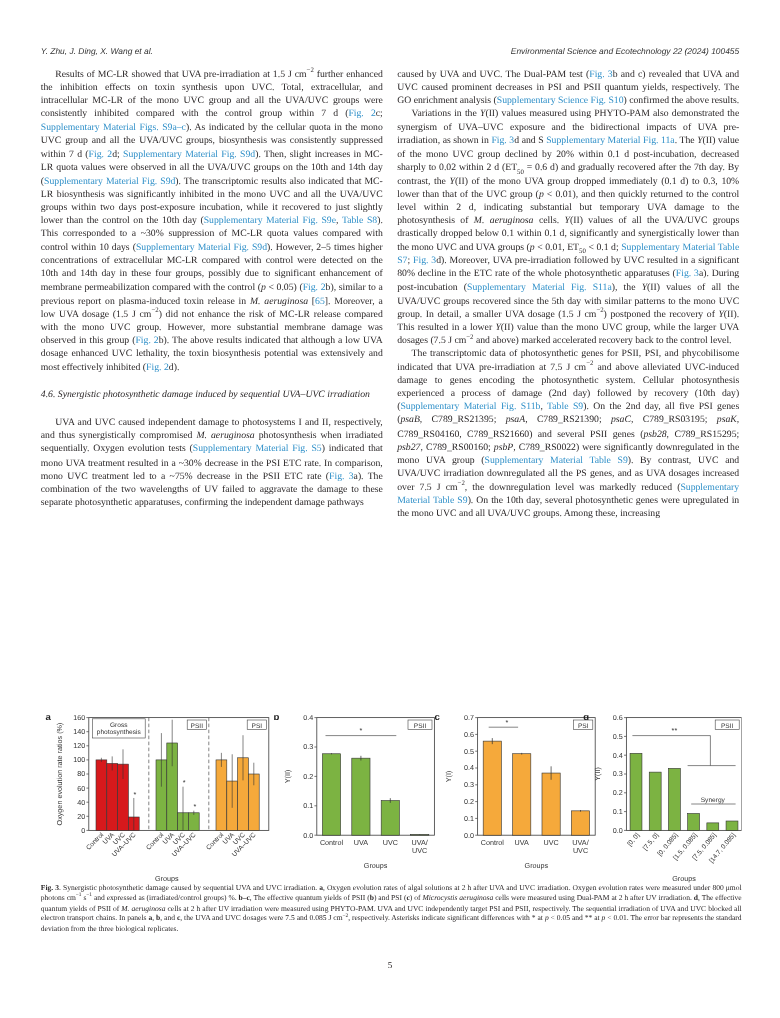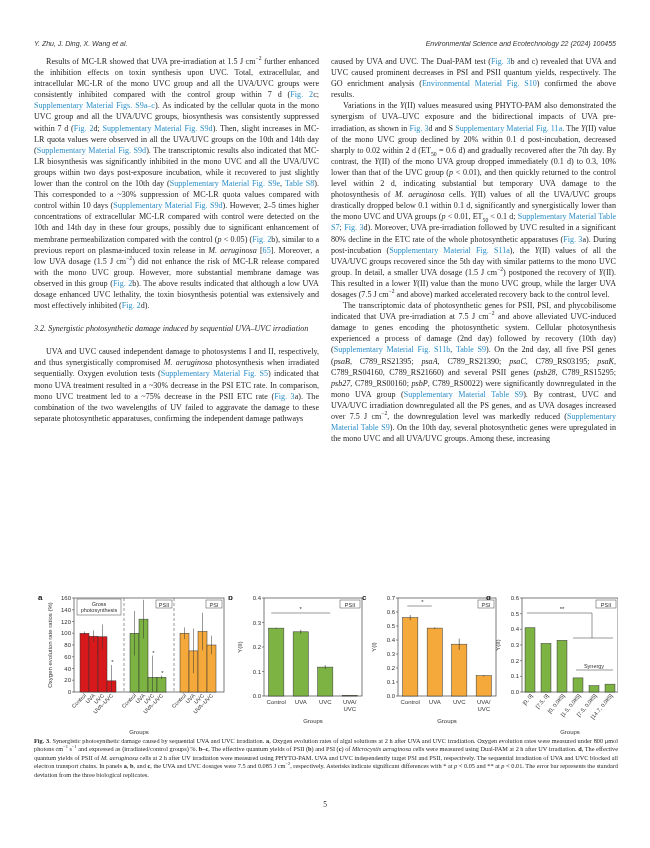--- a/index.html
+++ b/index.html
@@ -18,26 +18,26 @@
   svg text{font-family:"Liberation Sans",sans-serif;}
 </style>
 </head>
 <body>
 
 <div class="hdr l">Y. Zhu, J. Ding, X. Wang et al.</div>
 <div class="hdr r">Environmental Science and Ecotechnology 22 (2024) 100455</div>
 
 <div class="col l">
   <p>Results of MC-LR showed that UVA pre-irradiation at 1.5 J cm<sup style="font-size: 70%; line-height: 0;">−2</sup> further enhanced the inhibition effects on toxin synthesis upon UVC. Total, extracellular, and intracellular MC-LR of the mono UVC group and all the UVA/UVC groups were consistently inhibited compared with the control group within 7 d (<span class="lnk">Fig. 2</span>c; <span class="lnk">Supplementary Material Figs. S9a–c</span>). As indicated by the cellular quota in the mono UVC group and all the UVA/UVC groups, biosynthesis was consistently suppressed within 7 d (<span class="lnk">Fig. 2</span>d; <span class="lnk">Supplementary Material Fig. S9d</span>). Then, slight increases in MC-LR quota values were observed in all the UVA/UVC groups on the 10th and 14th day (<span class="lnk">Supplementary Material Fig. S9d</span>). The transcriptomic results also indicated that MC-LR biosynthesis was significantly inhibited in the mono UVC and all the UVA/UVC groups within two days post-exposure incubation, while it recovered to just slightly lower than the control on the 10th day (<span class="lnk">Supplementary Material Fig. S9e</span>, <span class="lnk">Table S8</span>). This corresponded to a ~30% suppression of MC-LR quota values compared with control within 10 days (<span class="lnk">Supplementary Material Fig. S9d</span>). However, 2–5 times higher concentrations of extracellular MC-LR compared with control were detected on the 10th and 14th day in these four groups, possibly due to significant enhancement of membrane permeabilization compared with the control (<i>p</i> &lt; 0.05) (<span class="lnk">Fig. 2</span>b), similar to a previous report on plasma-induced toxin release in <i>M. aeruginosa</i> [<span class="lnk">65</span>]. Moreover, a low UVA dosage (1.5 J cm<sup style="font-size: 70%; line-height: 0;">−2</sup>) did not enhance the risk of MC-LR release compared with the mono UVC group. However, more substantial membrane damage was observed in this group (<span class="lnk">Fig. 2</span>b). The above results indicated that although a low UVA dosage enhanced UVC lethality, the toxin biosynthesis potential was extensively and most effectively inhibited (<span class="lnk">Fig. 2</span>d).</p>
-  <p class="sec">3.2.  Synergistic photosynthetic damage induced by sequential UVA–UVC irradiation</p>
+  <p class="sec">4.6.  Synergistic photosynthetic damage induced by sequential UVA–UVC irradiation</p>
   <p>UVA and UVC caused independent damage to photosystems I and II, respectively, and thus synergistically compromised <i>M. aeruginosa</i> photosynthesis when irradiated sequentially. Oxygen evolution tests (<span class="lnk">Supplementary Material Fig. S5</span>) indicated that mono UVA treatment resulted in a ~30% decrease in the PSI ETC rate. In comparison, mono UVC treatment led to a ~75% decrease in the PSII ETC rate (<span class="lnk">Fig. 3</span>a). The combination of the two wavelengths of UV failed to aggravate the damage to these separate photosynthetic apparatuses, confirming the independent damage pathways</p>
 </div>
 
 <div class="col r">
-  <p class="noind">caused by UVA and UVC. The Dual-PAM test (<span class="lnk">Fig. 3</span>b and c) revealed that UVA and UVC caused prominent decreases in PSI and PSII quantum yields, respectively. The GO enrichment analysis (<span class="lnk">Environmental Material Fig. S10</span>) confirmed the above results.</p>
+  <p class="noind">caused by UVA and UVC. The Dual-PAM test (<span class="lnk">Fig. 3</span>b and c) revealed that UVA and UVC caused prominent decreases in PSI and PSII quantum yields, respectively. The GO enrichment analysis (<span class="lnk">Supplementary Science Fig. S10</span>) confirmed the above results.</p>
   <p>Variations in the <i>Y</i>(II) values measured using PHYTO-PAM also demonstrated the synergism of UVA–UVC exposure and the bidirectional impacts of UVA pre-irradiation, as shown in <span class="lnk">Fig. 3</span>d and S <span class="lnk">Supplementary Material Fig. 11a</span>. The <i>Y</i>(II) value of the mono UVC group declined by 20% within 0.1 d post-incubation, decreased sharply to 0.02 within 2 d (ET<sub style="font-size: 70%; line-height: 0;">50</sub> = 0.6 d) and gradually recovered after the 7th day. By contrast, the <i>Y</i>(II) of the mono UVA group dropped immediately (0.1 d) to 0.3, 10% lower than that of the UVC group (<i>p</i> &lt; 0.01), and then quickly returned to the control level within 2 d, indicating substantial but temporary UVA damage to the photosynthesis of <i>M. aeruginosa</i> cells. <i>Y</i>(II) values of all the UVA/UVC groups drastically dropped below 0.1 within 0.1 d, significantly and synergistically lower than the mono UVC and UVA groups (<i>p</i> &lt; 0.01, ET<sub style="font-size: 70%; line-height: 0;">50</sub> &lt; 0.1 d; <span class="lnk">Supplementary Material Table S7</span>; <span class="lnk">Fig. 3</span>d). Moreover, UVA pre-irradiation followed by UVC resulted in a significant 80% decline in the ETC rate of the whole photosynthetic apparatuses (<span class="lnk">Fig. 3</span>a). During post-incubation (<span class="lnk">Supplementary Material Fig. S11a</span>), the <i>Y</i>(II) values of all the UVA/UVC groups recovered since the 5th day with similar patterns to the mono UVC group. In detail, a smaller UVA dosage (1.5 J cm<sup style="font-size: 70%; line-height: 0;">−2</sup>) postponed the recovery of <i>Y</i>(II). This resulted in a lower <i>Y</i>(II) value than the mono UVC group, while the larger UVA dosages (7.5 J cm<sup style="font-size: 70%; line-height: 0;">−2</sup> and above) marked accelerated recovery back to the control level.</p>
   <p>The transcriptomic data of photosynthetic genes for PSII, PSI, and phycobilisome indicated that UVA pre-irradiation at 7.5 J cm<sup style="font-size: 70%; line-height: 0;">−2</sup> and above alleviated UVC-induced damage to genes encoding the photosynthetic system. Cellular photosynthesis experienced a process of damage (2nd day) followed by recovery (10th day) (<span class="lnk">Supplementary Material Fig. S11b</span>, <span class="lnk">Table S9</span>). On the 2nd day, all five PSI genes (<i>psaB</i>, C789_RS21395; <i>psaA</i>, C789_RS21390; <i>psaC</i>, C789_RS03195; <i>psaK</i>, C789_RS04160, C789_RS21660) and several PSII genes (<i>psb28</i>, C789_RS15295; <i>psb27</i>, C789_RS00160; <i>psbP</i>, C789_RS0022) were significantly downregulated in the mono UVA group (<span class="lnk">Supplementary Material Table S9</span>). By contrast, UVC and UVA/UVC irradiation downregulated all the PS genes, and as UVA dosages increased over 7.5 J cm<sup style="font-size: 70%; line-height: 0;">−2</sup>, the downregulation level was markedly reduced (<span class="lnk">Supplementary Material Table S9</span>). On the 10th day, several photosynthetic genes were upregulated in the mono UVC and all UVA/UVC groups. Among these, increasing</p>
 </div>
 
 <div class="fig">
   <svg id="figsvg" width="584" height="140" viewBox="0 0 584 140">
       <rect x="40" y="2" width="150" height="94" fill="none" stroke="#444" stroke-width="0.7"></rect>
       <line x1="38" x2="40" y1="96" y2="96" stroke="#444" stroke-width="0.6"></line>
       <text x="37" y="98" font-size="6" text-anchor="end" fill="#333">0</text>
       <line x1="38" x2="40" y1="84.25" y2="84.25" stroke="#444" stroke-width="0.6"></line>

